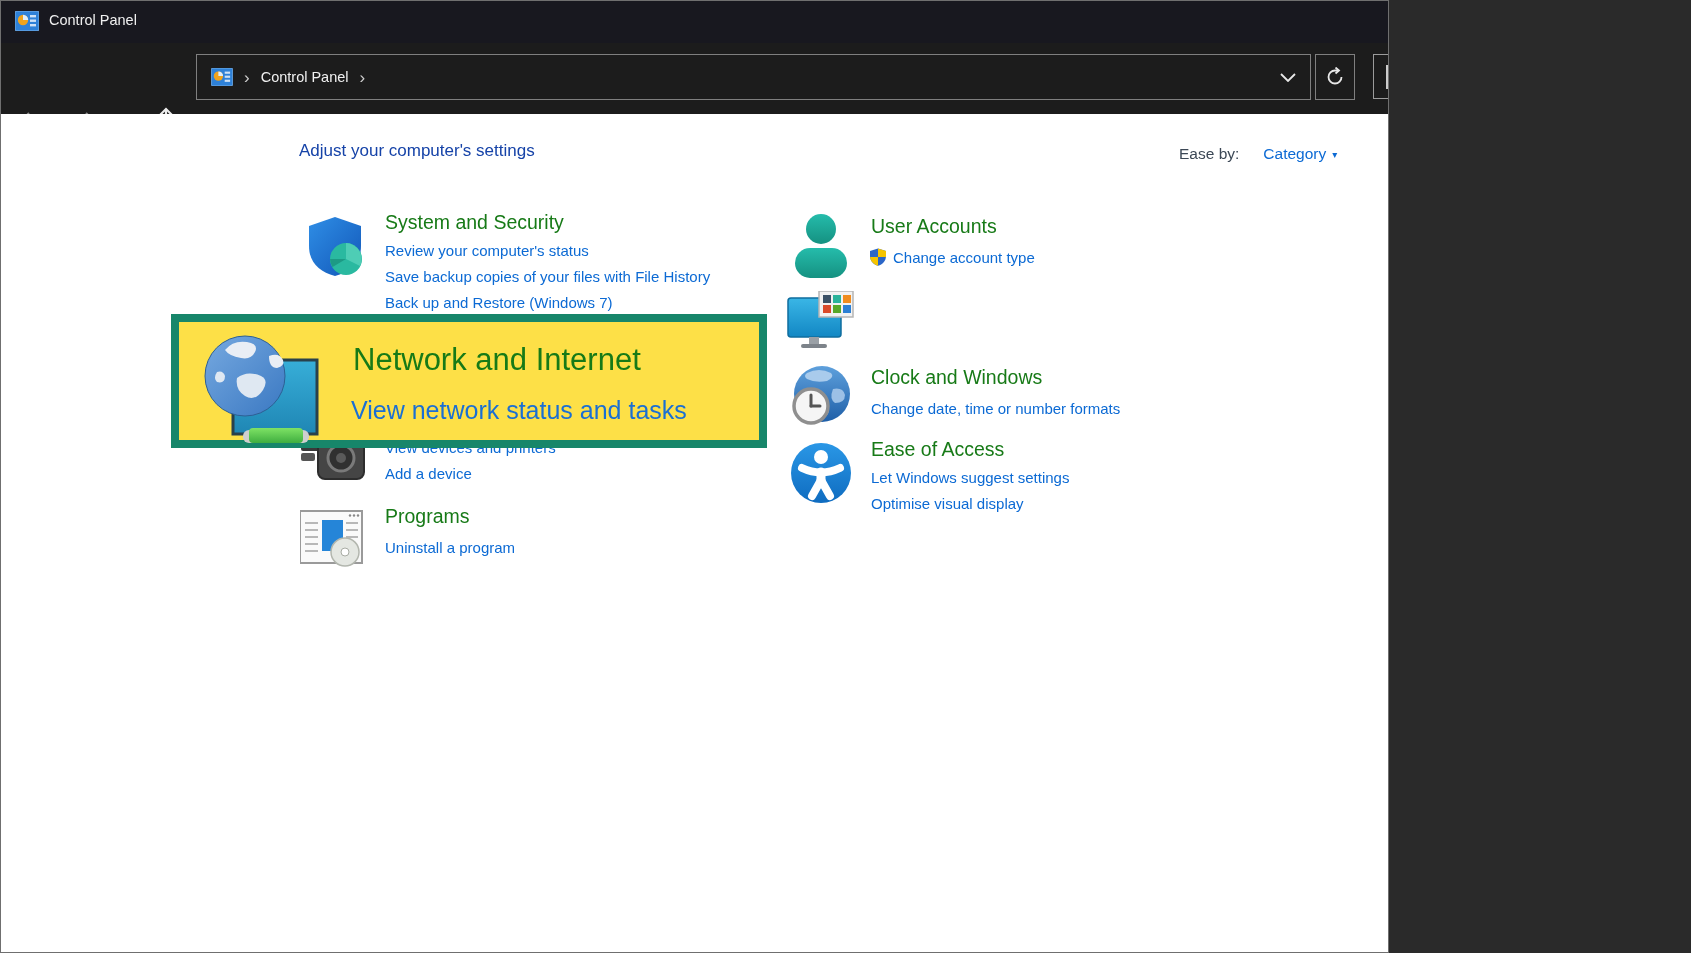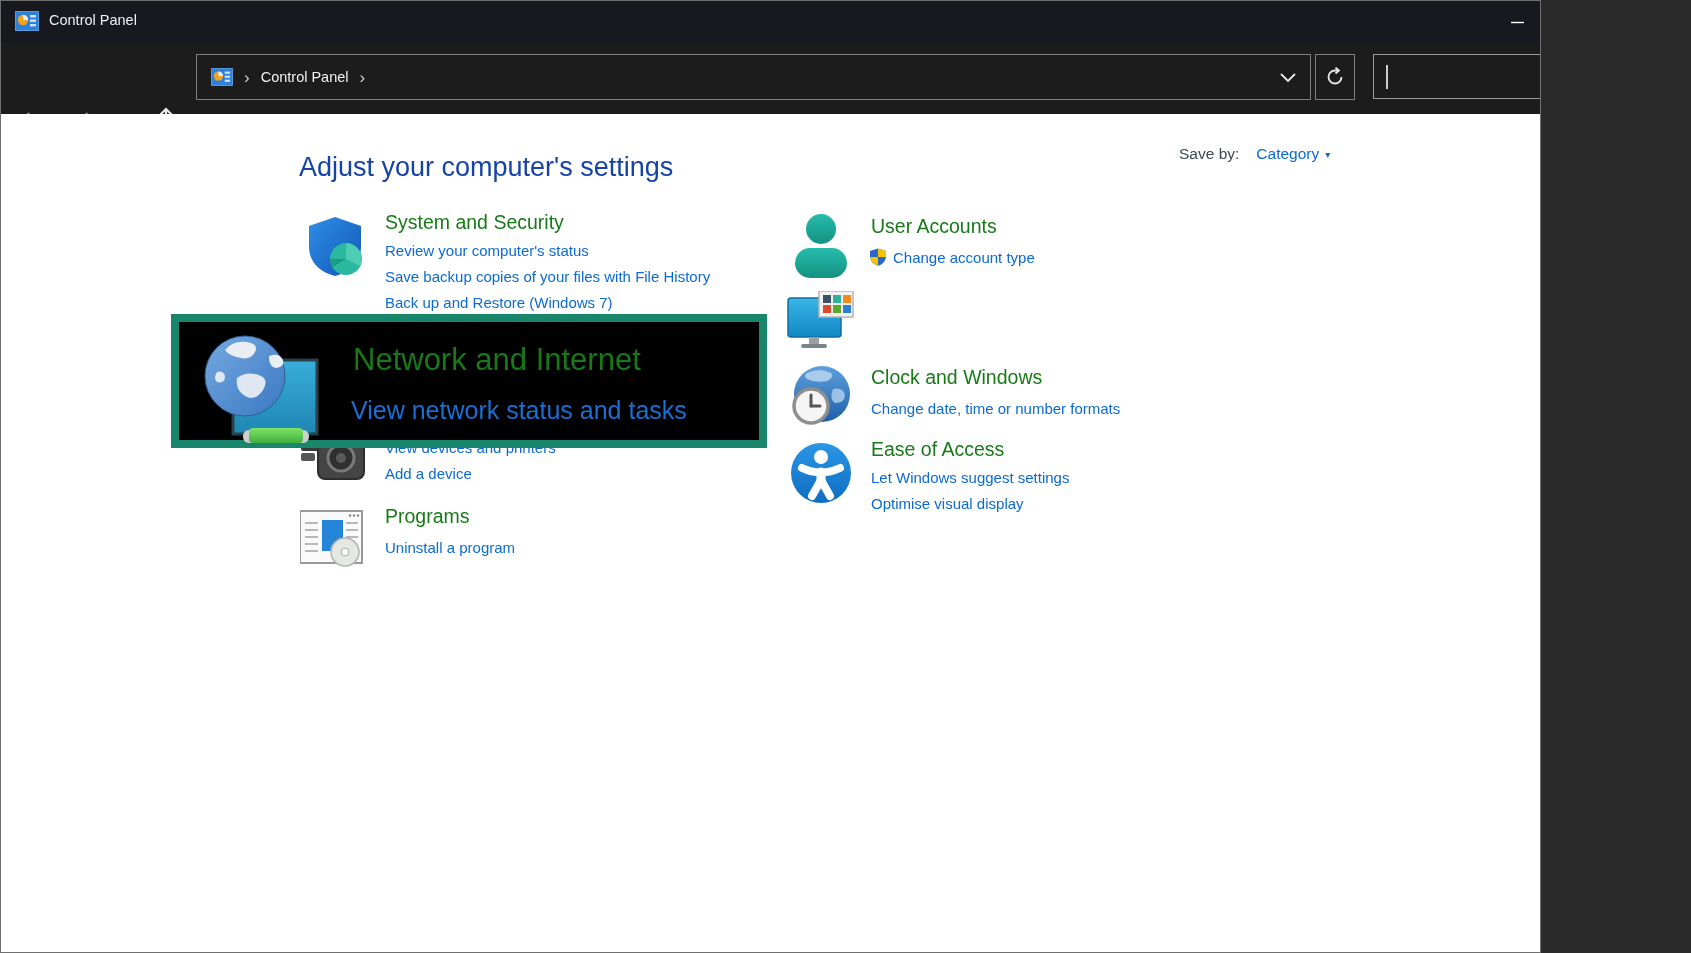--- a/index.html
+++ b/index.html
@@ -3,21 +3,21 @@
 <meta charset="utf-8">
 <style>
   :root{
     --titlebar-bg:#18181f; --navbar-bg:#1c1c1c; --content-bg:#ffffff;
     --heading-blue:#1643a8; --category-green:#177a17; --link-blue:#0c6ad4;
     --highlight-green:#17866a; --muted-icon:#9a9a9a; --label-gray:#3c4856;
   }
   *{margin:0;padding:0;box-sizing:border-box;}
   html,body{background:#2a2a2a;}
   body{font-family:"Liberation Sans",sans-serif;}
-  .win{position:relative;width:1541px;height:953px;background:var(--content-bg);
+  .win{position:relative;width:1389px;height:953px;background:var(--content-bg);
        overflow:hidden;border:1px solid #6f6f6f;}
   
   .titlebar{position:absolute;left:0;top:0;width:100%;height:42px;background:var(--titlebar-bg);}
   .tb-icon{position:absolute;left:14px;top:10px;width:24px;height:20px;}
   .tb-title{position:absolute;left:48px;top:11px;font-size:14.5px;color:#f0f0f0;}
   .caption-btn{position:absolute;top:0;height:42px;background:transparent;border:0;
        display:flex;align-items:center;justify-content:center;cursor:default;}
   .cb-min{left:1488px;width:56px;} .cb-max{left:1556px;width:56px;} .cb-close{left:1624px;width:66px;}
   
   .navbar{position:absolute;left:0;top:42px;width:100%;height:71px;background:var(--navbar-bg);}
@@ -31,34 +31,34 @@
   .ab-spacer{flex:1;}
   .refresh-btn{position:absolute;left:1314px;top:11px;width:40px;height:46px;border:1px solid #7f7f7f;
        background:transparent;display:flex;align-items:center;justify-content:center;}
   .searchbox{position:absolute;left:1372px;top:11px;width:316px;height:45px;border:1px solid #9b9b9b;
        display:flex;align-items:center;padding:0 12px;}
   .caret{width:1.5px;height:24px;background:#cccccc;margin-right:6px;}
   .searchbox input{flex:1;background:transparent;border:0;outline:none;color:#f0f0f0;
        font-size:14px;font-family:inherit;}
   
   .content{position:absolute;left:0;top:113px;width:100%;height:840px;background:var(--content-bg);}
-  .page-h1{position:absolute;left:298px;top:27px;font-size:27px;font-weight:400;color:var(--heading-blue);margin-top:11px;}
+  .page-h1{position:absolute;left:298px;top:27px;font-size:17px;font-weight:400;color:var(--heading-blue);}
   .viewby{position:absolute;left:1178px;top:31px;display:flex;align-items:center;}
   .viewby-label{font-size:15.5px;color:var(--label-gray);}
   .viewby-btn{background:transparent;border:0;font-family:inherit;font-size:15.5px;
-       color:var(--link-blue);margin-left:17px;display:flex;align-items:center;gap:6px;}
+       color:var(--link-blue);margin-left:24px;display:flex;align-items:center;gap:6px;}
   .viewby-caret{font-size:10px;}
   .cat-icon{position:absolute;}
   .cat-title{position:absolute;font-size:19.5px;font-weight:400;color:var(--category-green);
        text-decoration:none;cursor:pointer;}
   .cat-link{position:absolute;font-size:15px;color:var(--link-blue);text-decoration:none;cursor:pointer;}
   .link-row{position:absolute;display:flex;align-items:center;gap:6px;font-size:15px;
        color:var(--link-blue);text-decoration:none;cursor:pointer;}
   
-  .hl-box{position:absolute;left:170px;top:200px;width:596px;height:134px;background:#000000;
+  .hl-box{position:absolute;left:170px;top:200px;width:596px;height:134px;background:#fde047;
        border:8px solid var(--highlight-green);z-index:5;}
   .hl-title{position:absolute;left:174px;top:20px;font-size:31px;color:var(--category-green);
        text-decoration:none;cursor:pointer;white-space:nowrap;}
   .hl-link{position:absolute;left:172px;top:74px;font-size:25px;color:#1a6fd4;
        text-decoration:none;cursor:pointer;white-space:nowrap;text-align:center;}
   .hl-neticon{position:absolute;left:24px;top:10px;}
   .under{z-index:1;}
 </style>
 </head>
 <body>
@@ -151,21 +151,21 @@
         <line x1="11.7" y1="11.7" x2="16.5" y2="16.5" stroke="#9a9a9a" stroke-width="2"></line>
       </svg>
     </div>
   </div>
 
   <div class="content">
 
     <h1 class="page-h1">Adjust your computer's settings</h1>
 
     <div class="viewby">
-      <span class="viewby-label">Save by:</span>
+      <span class="viewby-label">Ease by:</span>
       <button class="viewby-btn">
         <span>Category</span>
         <span class="viewby-caret">▾</span>
       </button>
     </div>
 
     <svg class="cat-icon" style="left:304px;top:101px" width="60" height="62" viewBox="0 0 60 62">
       <defs>
           <linearGradient id="shg" x1="0" y1="0" x2="1" y2="1">
         <stop offset="0" stop-color="#2f8ee6"></stop>

